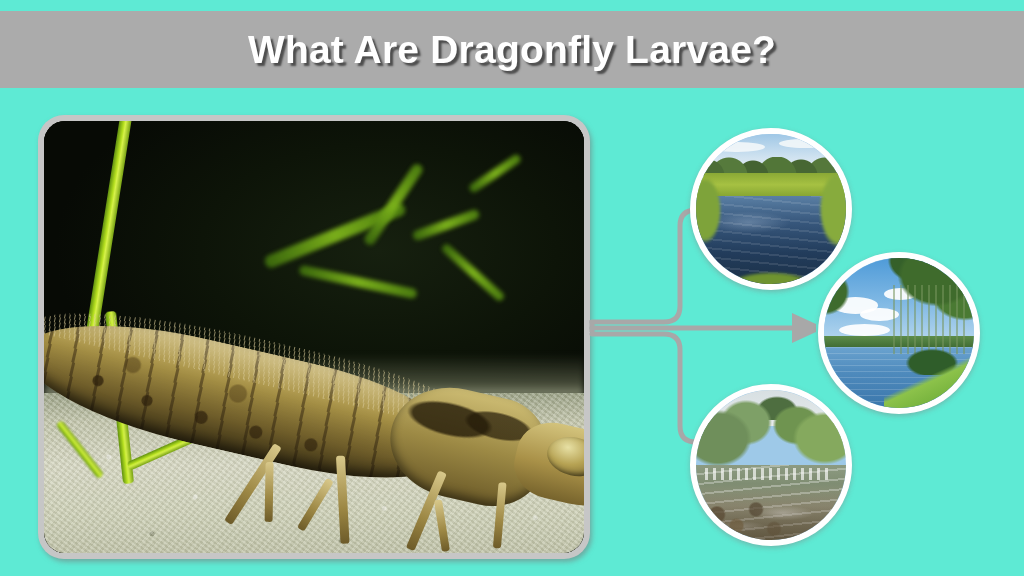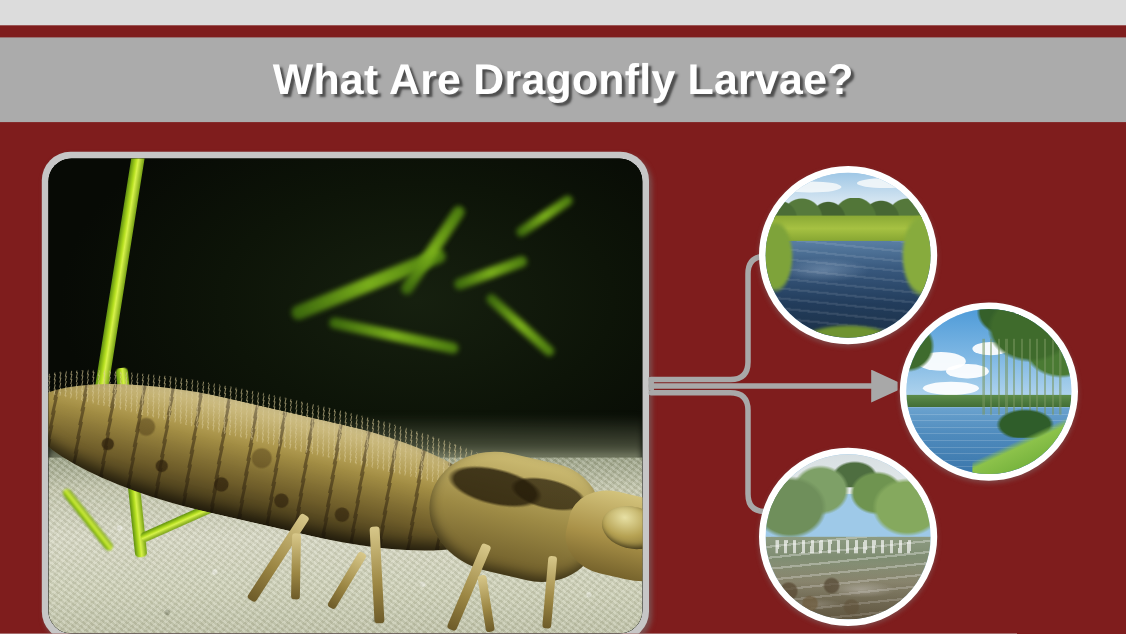--- a/index.html
+++ b/index.html
@@ -4,21 +4,21 @@
 <title>What Are Dragonfly Larvae?</title>
 <style>
   * { box-sizing: border-box; margin: 0; padding: 0; }
   html, body {
     width: 1024px; height: 576px;
     overflow: hidden;
     font-family: "Liberation Sans", sans-serif;
   }
   body { background: #dcdcdc; position: relative; }
 
-  .stage { position: absolute; inset: 0; background: #7f1d1d; margin-top: 23px; }
+  .stage { position: absolute; inset: 0; background: #5eead4; }
 
   
   .banner {
     position: absolute; left: 0; top: 11px; width: 1024px; height: 77px;
     background: #ababab;
     display: flex; align-items: center; justify-content: center;
   }
   .banner-title {
     font-size: 39px; font-weight: bold; color: #ffffff;
     letter-spacing: 0.2px;

